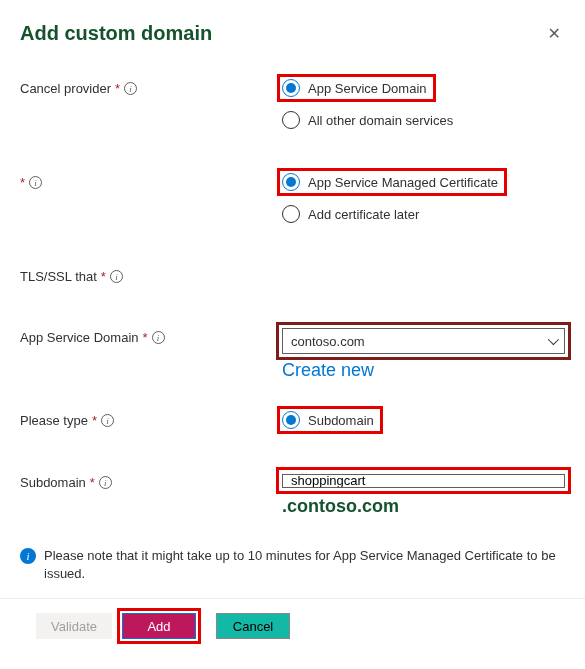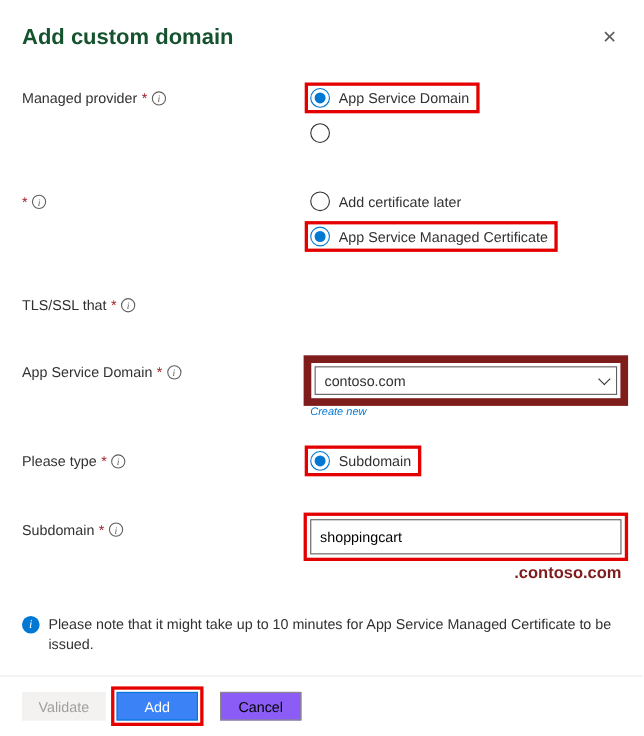--- a/index.html
+++ b/index.html
@@ -97,57 +97,56 @@
       height: 26px;
       display: flex;
       align-items: center;
       justify-content: space-between;
       padding: 0 8px;
       cursor: pointer;
       font-size: 13px;
       background: #fff;
     }
     .dropdown-wrap-hl {
-      border: 7px solid #7f1d1d;
+      border: 3px solid #7f1d1d;
       padding: 3px;
       margin: -6px;
     }
     .chevron {
       display: inline-block;
       width: 8px; height: 8px;
       border-right: 1px solid #323130;
       border-bottom: 1px solid #323130;
       transform: rotate(45deg) translateY(-2px);
     }
     .link {
       color: #0078d4;
-      font-size: 10px;
+      font-size: 18px;
       cursor: pointer;
       margin-top: 6px;
       display: inline-block;
-      font-style: italic;
     }
     .text-input {
       width: 100%;
       border: 1px solid #605e5c;
-      height: 32px;
+      height: 14px;
       padding: 0 8px;
       font-size: 13px;
       font-family: inherit;
     }
     .text-input-wrap-hl {
       border: 3px solid #e50000;
       padding: 3px;
       margin: -6px;
     }
     .suffix-text {
-      text-align: right;
-      font-size: 15px;
+      text-align: left;
+      font-size: 18px;
       font-weight: 600;
-      color: #7f1d1d;
+      color: #14532d;
       margin-top: 8px;
     }
     .note-row {
       display: flex;
       gap: 8px;
       align-items: flex-start;
       margin-top: 6px;
       margin-bottom: 16px;
     }
     .note-icon {
@@ -160,45 +159,45 @@
       justify-content: center;
       font-size: 11px;
       font-style: italic;
       font-family: Georgia, serif;
       flex-shrink: 0;
       margin-top: 1px;
     }
     .note-text { font-size: 13px; line-height: 1.4; }
     .footer {
       position: absolute;
-      left: 0; right: 0; bottom: 0;
+      left: 0; right: 0; bottom: 16px;
       border-top: 1px solid #edebe9;
-      padding: 14px 20px;
+      padding: 14px 36px;
       display: flex;
       gap: 10px;
       background: #fff;
     }
     .btn {
       min-width: 74px;
       height: 26px;
       border: 1px solid #8a8886;
-      background: #8b5cf6;
+      background: #14b8a6;
       font-size: 13px;
       font-family: inherit;
       cursor: pointer;
       padding: 0 14px;
     }
     .btn.disabled {
       background: #f3f2f1;
       color: #a19f9d;
       border-color: #f3f2f1;
       cursor: default;
     }
     .btn.primary {
-      background: #3b82f6;
+      background: #be185d;
       border-color: #0078d4;
       color: #fff;
     }
     .btn-hl {
       border: 3px solid #e50000;
       padding: 2px;
       display: inline-flex;
       margin: -5px 5px -5px -5px;
     }
     .btn-hl .btn { margin: 0; }
@@ -206,60 +205,61 @@
 </head>
 <body>
 
 <div class="header">
   <h1>Add custom domain</h1>
   <span class="close-icon">✕</span>
 </div>
 
 <div class="field-row">
   <div class="field-label-col">
-    <span class="field-label">Managed provider</span>
+    <span class="field-label">Cancel provider</span>
     <span class="req">*</span>
     <span class="info-icon">i</span>
   </div>
   <div class="field-input-col">
     <div class="radio-group">
       <div class="radio-option">
         <span class="highlight-box">
           <span class="radio-circle selected">
               <span class="radio-dot"></span>
             </span>
           <span class="radio-label">App Service Domain</span>
         </span>
       </div>
       <div class="radio-option">
         <span class="radio-circle"></span>
+        <span class="radio-label">All other domain services</span>
       </div>
     </div>
   </div>
 </div>
 
 <div class="field-row">
   <div class="field-label-col">
     <span class="req">*</span>
     <span class="info-icon">i</span>
   </div>
   <div class="field-input-col">
     <div class="radio-group">
-      <div class="radio-option">
-        <span class="radio-circle"></span>
-        <span class="radio-label">Add certificate later</span>
-      </div>
       <div class="radio-option">
         <span class="highlight-box">
           <span class="radio-circle selected">
               <span class="radio-dot"></span>
             </span>
           <span class="radio-label">App Service Managed Certificate</span>
         </span>
       </div>
+      <div class="radio-option">
+        <span class="radio-circle"></span>
+        <span class="radio-label">Add certificate later</span>
+      </div>
     </div>
   </div>
 </div>
 
 <div class="field-row">
   <div class="field-label-col">
     <span class="field-label">TLS/SSL that</span>
     <span class="req">*</span>
     <span class="info-icon">i</span>
   </div>

